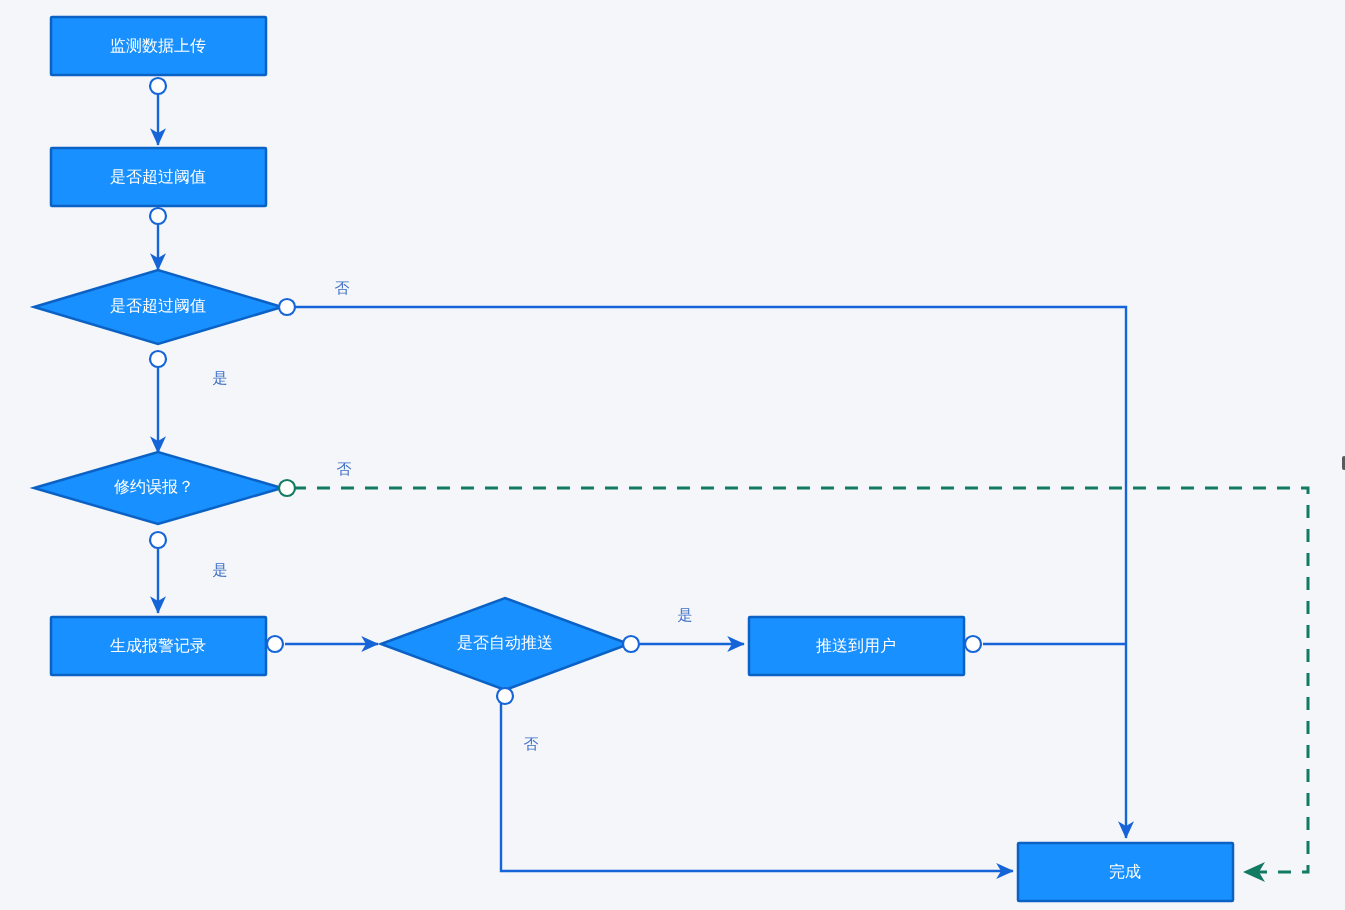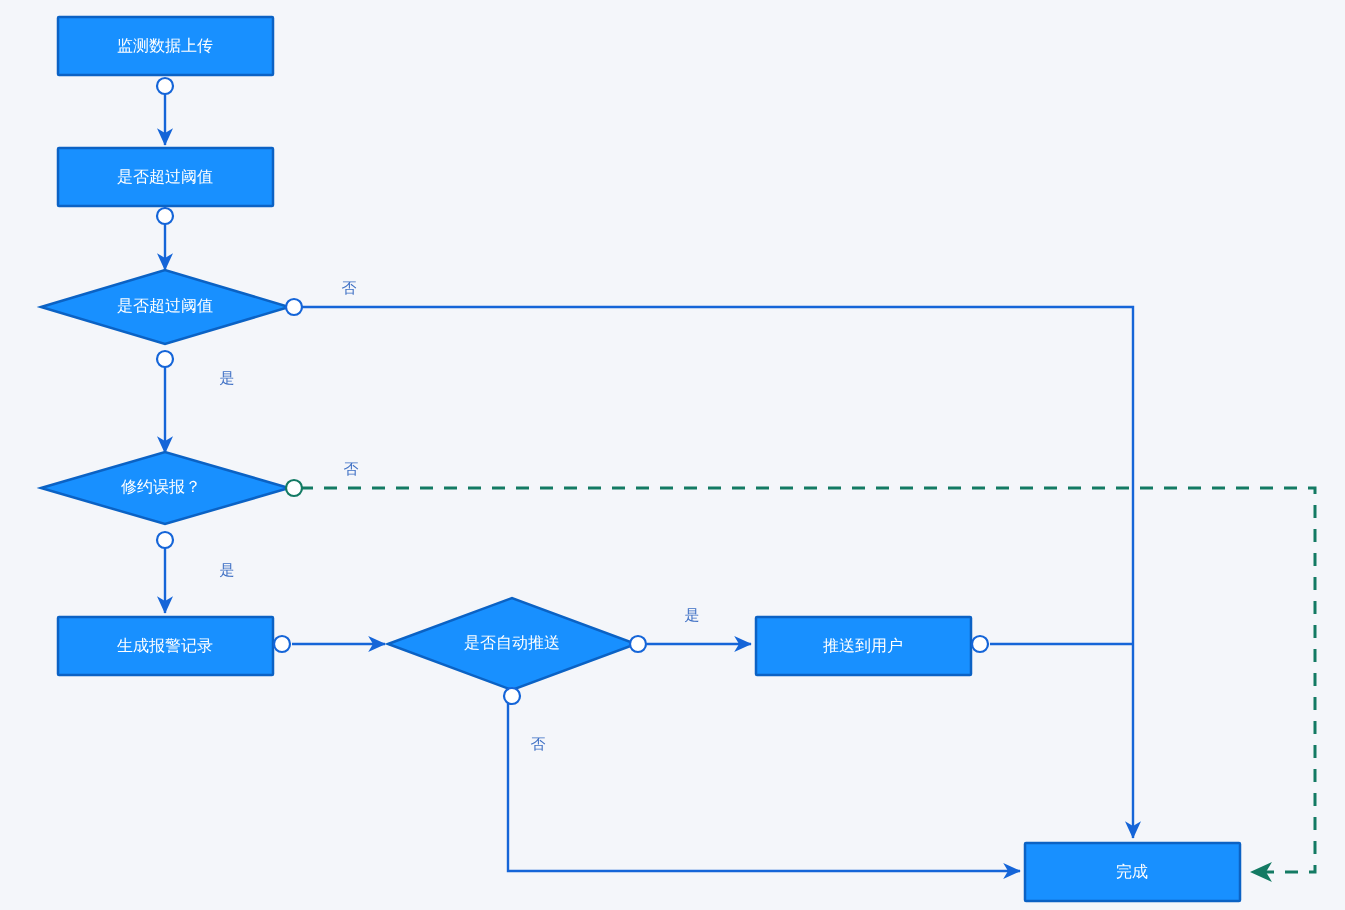--- a/index.html
+++ b/index.html
@@ -9,21 +9,21 @@
   }
   body {
     width: 1345px;
     height: 910px;
     overflow: hidden;
     font-family: "Liberation Sans", "DejaVu Sans", sans-serif;
     position: relative;
   }
   #canvas {
     position: absolute;
-    left: 8px;
+    left: 1px;
     top: 0;
     width: 1161px;
     height: 910px;
     background: #f4f6fa;
   }
   svg.flow {
     position: absolute;
     left: 0;
     top: 0;
     width: 1345px;

